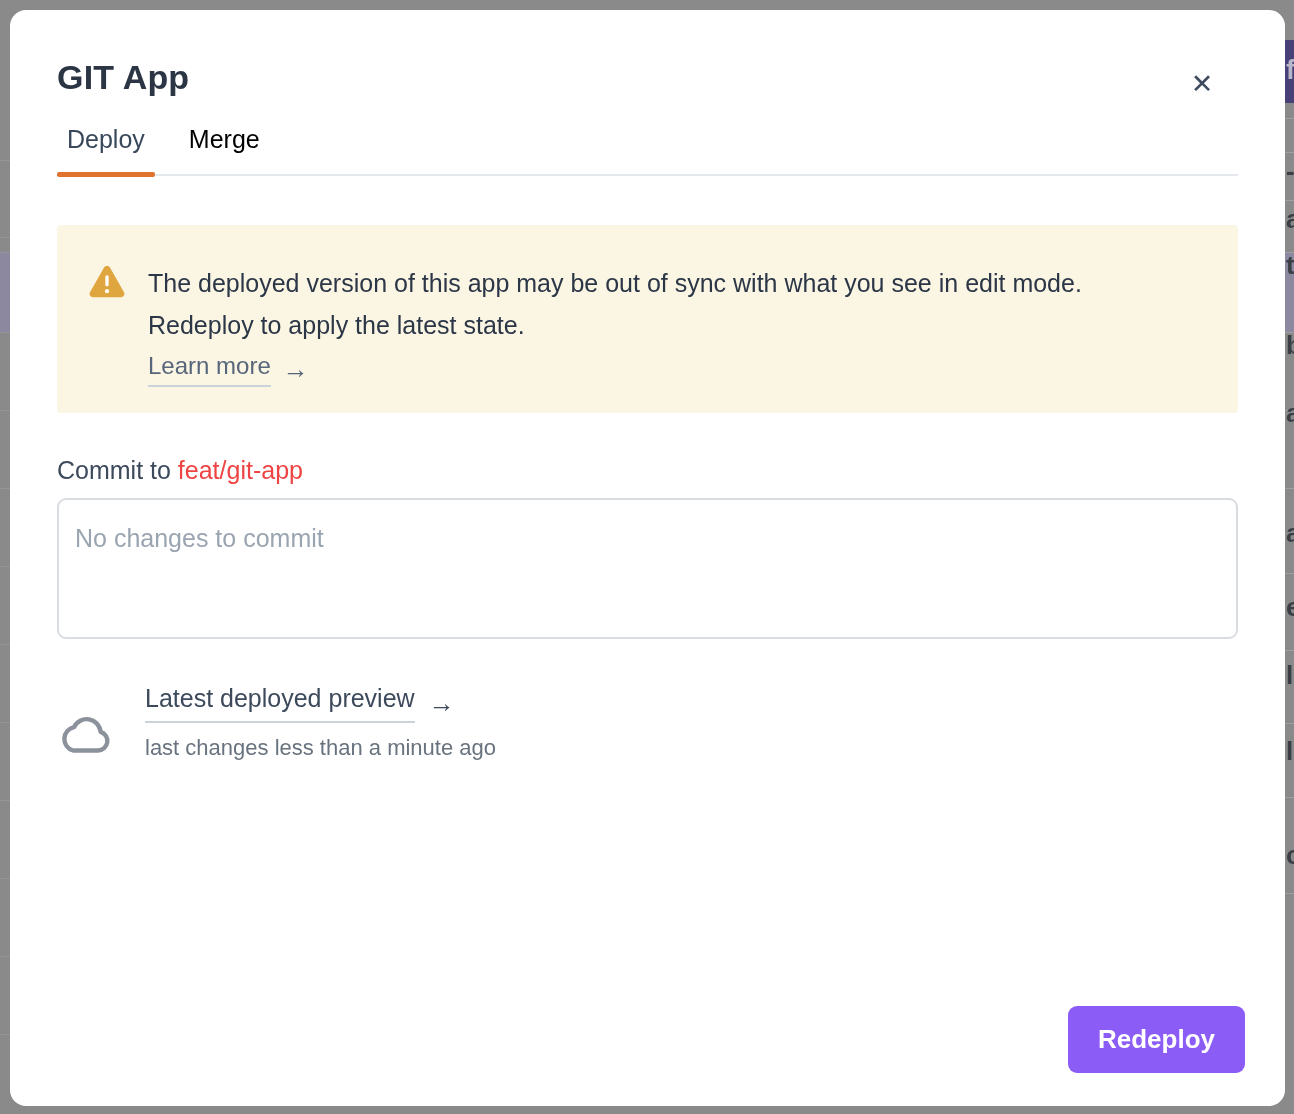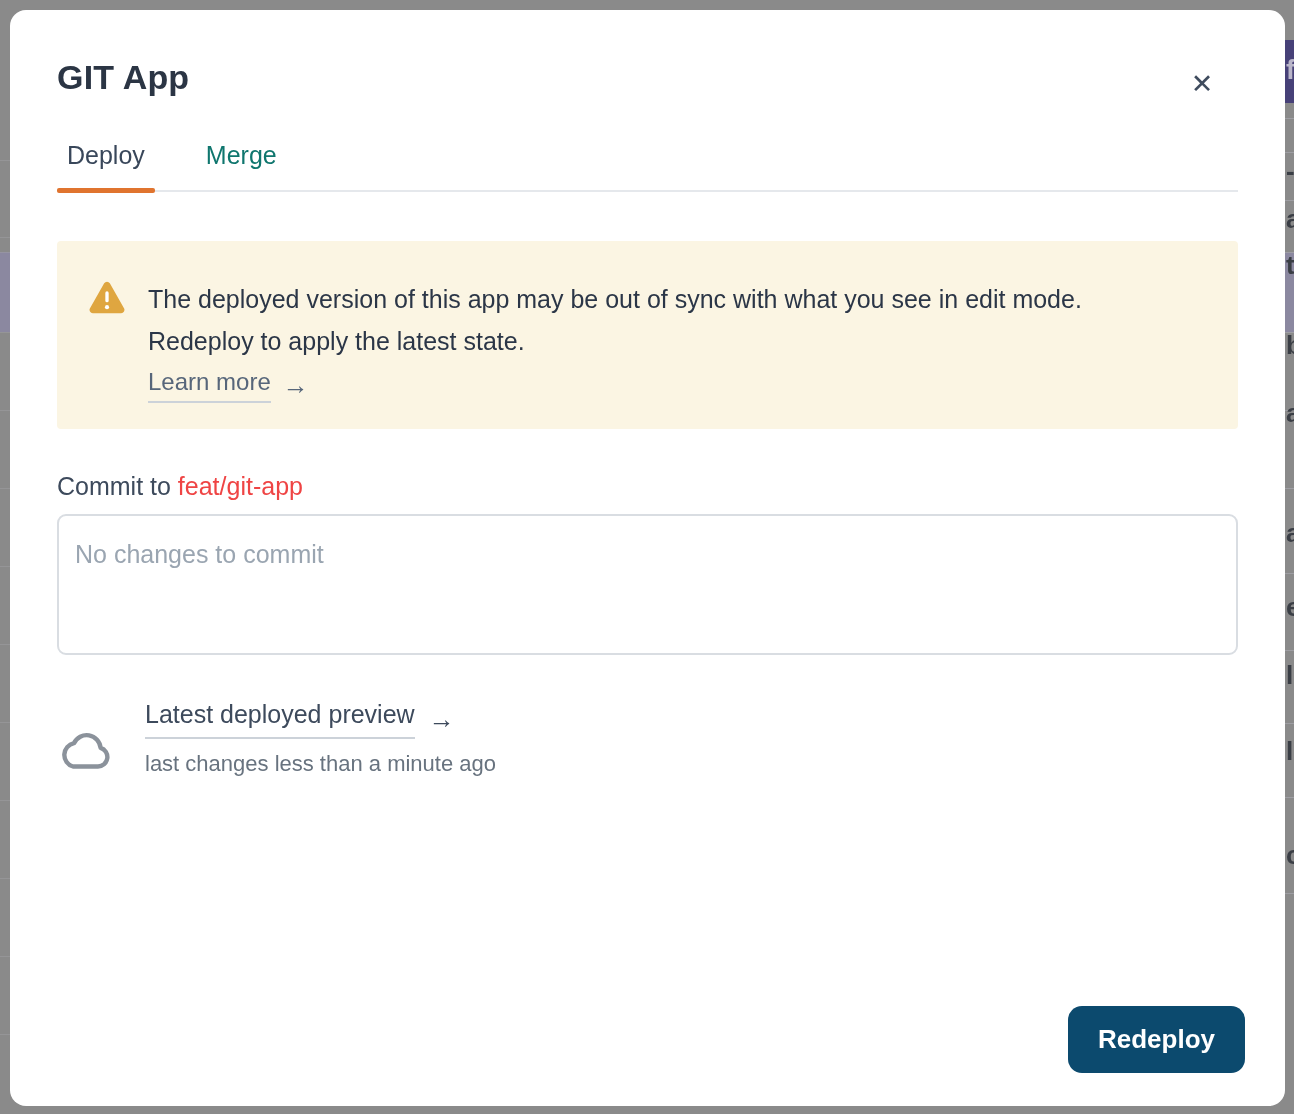--- a/index.html
+++ b/index.html
@@ -36,23 +36,23 @@
   .modal-header { position:relative; padding-top:48px; }
   .modal-title { font-size:34px; font-weight:bold; color:#2b3544; letter-spacing:0.2px; }
   .close-btn {
     position:absolute; top:52px; right:14px; width:44px; height:44px;
     background:none; border:none; cursor:pointer;
     font-size:27px; color:#3f4c5e; line-height:44px; text-align:center;
     font-family:"Liberation Sans", sans-serif;
   }
 
   
-  .tabs { display:flex; gap:41px; margin-top:44px; border-bottom:2px solid #e5e8ec; }
+  .tabs { display:flex; gap:24px; margin-top:28px; border-bottom:2px solid #e5e8ec; }
   .tab {
-    position:relative; padding:0 10px 20px; font-size:25px; color:#0f766e; cursor:pointer;
+    position:relative; padding:0 10px 20px; font-size:25px; color:#000000; cursor:pointer;
   }
   .tab.active { color:#39475a; }
   .tab.active::after {
     content:""; position:absolute; left:0; right:0; bottom:-3px; height:5px;
     background:#e0742f; border-radius:2px;
   }
 
   
   .banner {
     margin-top:49px; background:#fbf5e3; border-radius:4px;
@@ -87,21 +87,21 @@
   .preview-link {
     font-size:25px; color:#3d4a5c; text-decoration:none;
     border-bottom:2px solid #ccd2d9; padding-bottom:8px; cursor:pointer;
   }
   .preview-arrow { font-size:26px; color:#3d4a5c; margin-left:14px; }
   .preview-subtext { margin-top:12px; font-size:22px; color:#68737f; }
 
   
   .redeploy-btn {
     position:absolute; right:40px; bottom:33px; height:67px; padding:0 30px;
-    background:#0c4a6e; border:none; border-radius:14px; cursor:pointer;
+    background:#8b5cf6; border:none; border-radius:9px; cursor:pointer;
     color:#ffffff; font-size:26px; font-weight:bold;
     font-family:"Liberation Sans", sans-serif;
   }
 </style>
 </head>
 <body>
 
 <div class="bg-strip" id="bg-left">
   <div class="bg-highlight-row"></div>
 <div class="bg-rowline" style="top: 160px; opacity: 0.55;"></div>

